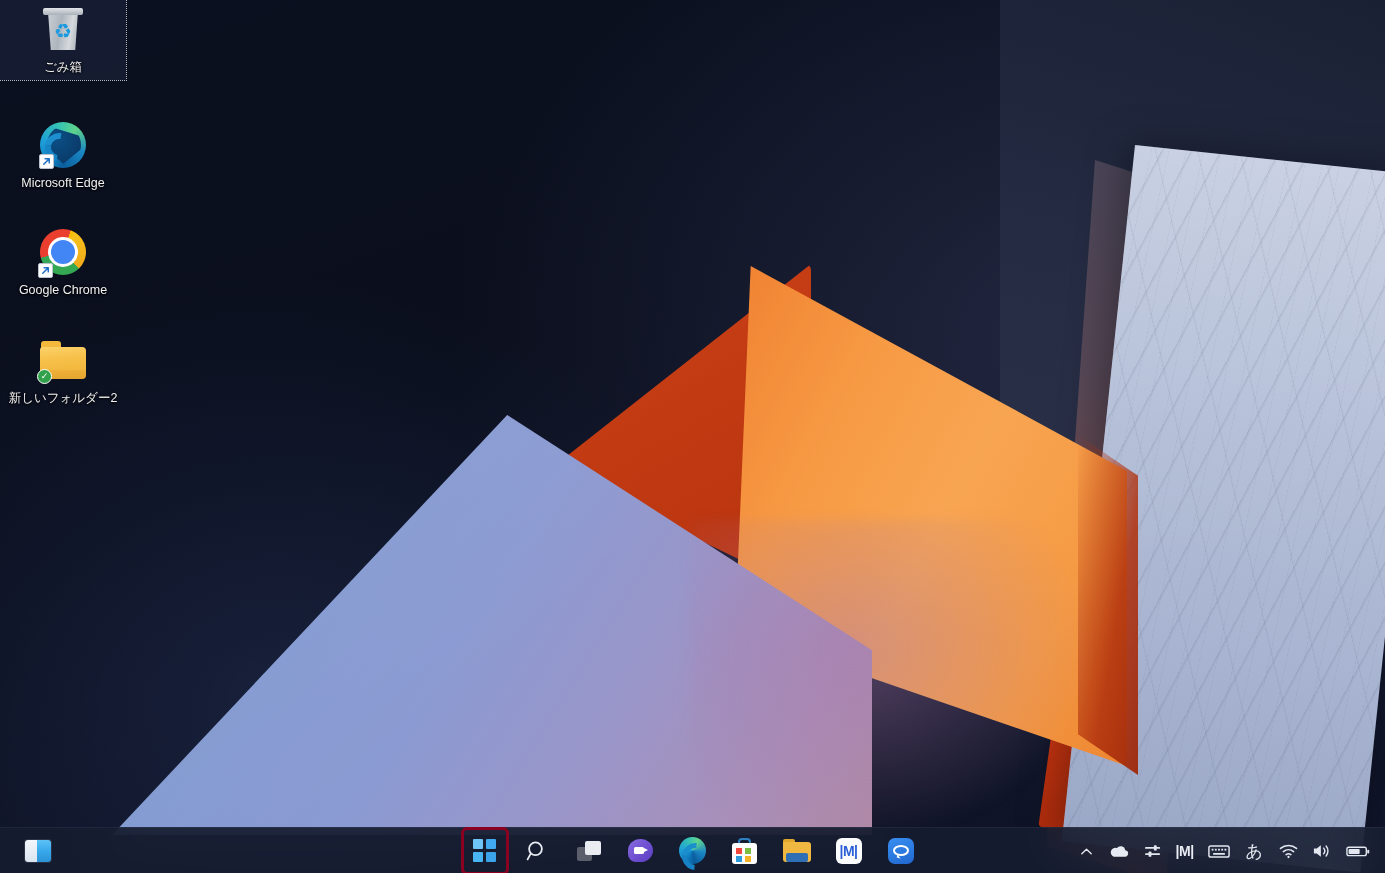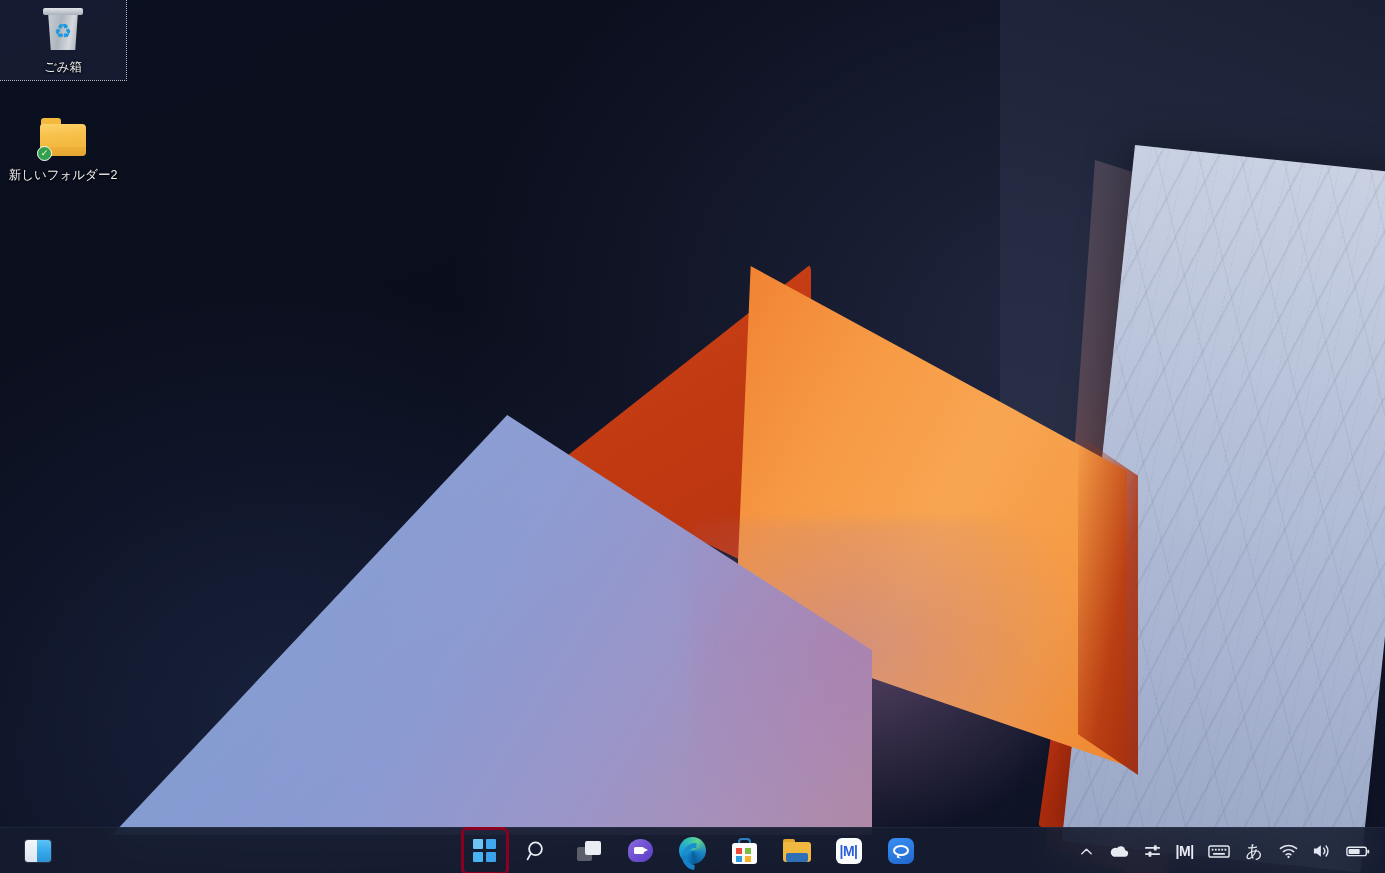--- a/index.html
+++ b/index.html
@@ -329,21 +329,50 @@
       <div class="glyph">
         <div class="icon-recycle">
           <div class="body"></div>
           <div class="lid"></div>
           <div class="rec">♻</div>
         </div>
       </div>
       <div class="label">ごみ箱</div>
     </div>
 
-
+    <div class="desk-icon" style="margin-top:36px">
+      <div class="glyph">
+        <div class="icon-edge">
+          <div class="ring"></div>
+          <div class="inner"></div>
+          <div class="swoosh"></div>
+          <div class="badge-shortcut">
+            <svg viewBox="0 0 12 12">
+                <path d="M3 9 L9 3 M9 3 H4.5 M9 3 V7.5" stroke="#1f6fc4" stroke-width="1.6" fill="none" stroke-linecap="round"></path>
+              </svg>
+          </div>
+        </div>
+      </div>
+      <div class="label">Microsoft Edge</div>
+    </div>
+
+    <div class="desk-icon" style="margin-top:28px">
+      <div class="glyph">
+        <div class="icon-chrome">
+          <div class="white"></div>
+          <div class="blue"></div>
+        </div>
+        <div class="badge-shortcut">
+          <svg viewBox="0 0 12 12">
+              <path d="M3 9 L9 3 M9 3 H4.5 M9 3 V7.5" stroke="#1f6fc4" stroke-width="1.6" fill="none" stroke-linecap="round"></path>
+            </svg>
+        </div>
+      </div>
+      <div class="label">Google Chrome</div>
+    </div>
 
     <div class="desk-icon" style="margin-top:28px">
       <div class="glyph">
         <div class="icon-folder">
           <div class="tab"></div>
           <div class="front"></div>
           <div class="badge-sync">✓</div>
         </div>
       </div>
       <div class="label">新しいフォルダー2</div>

